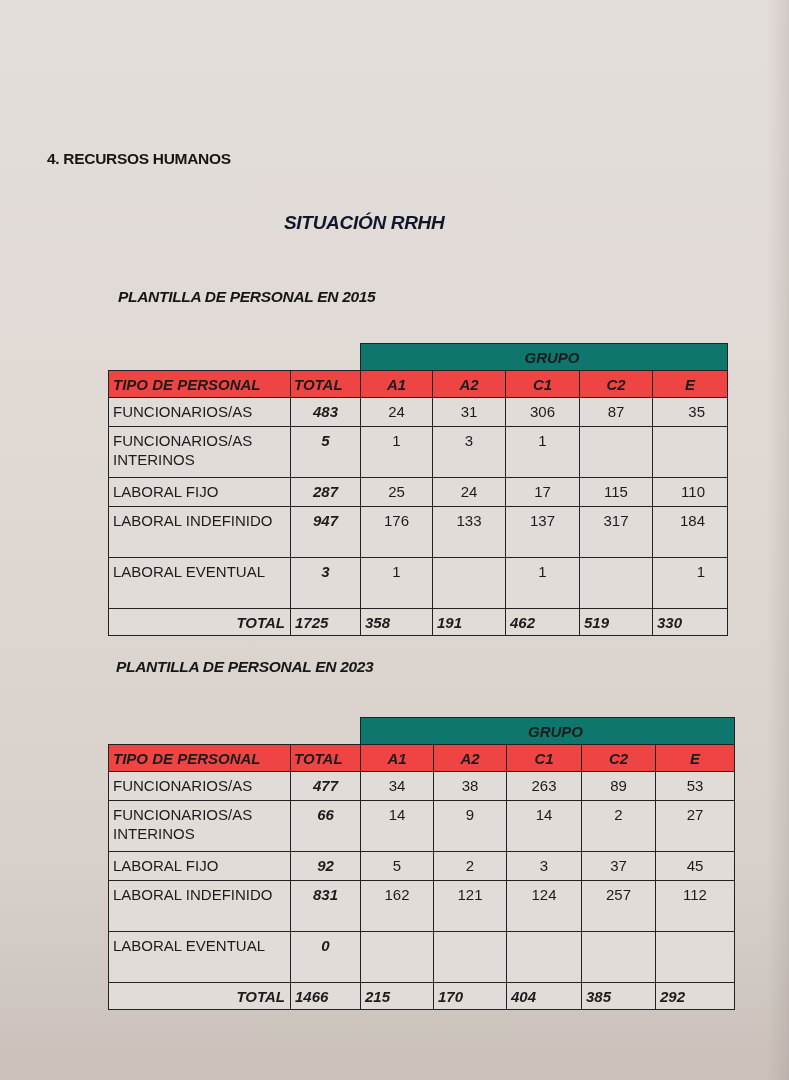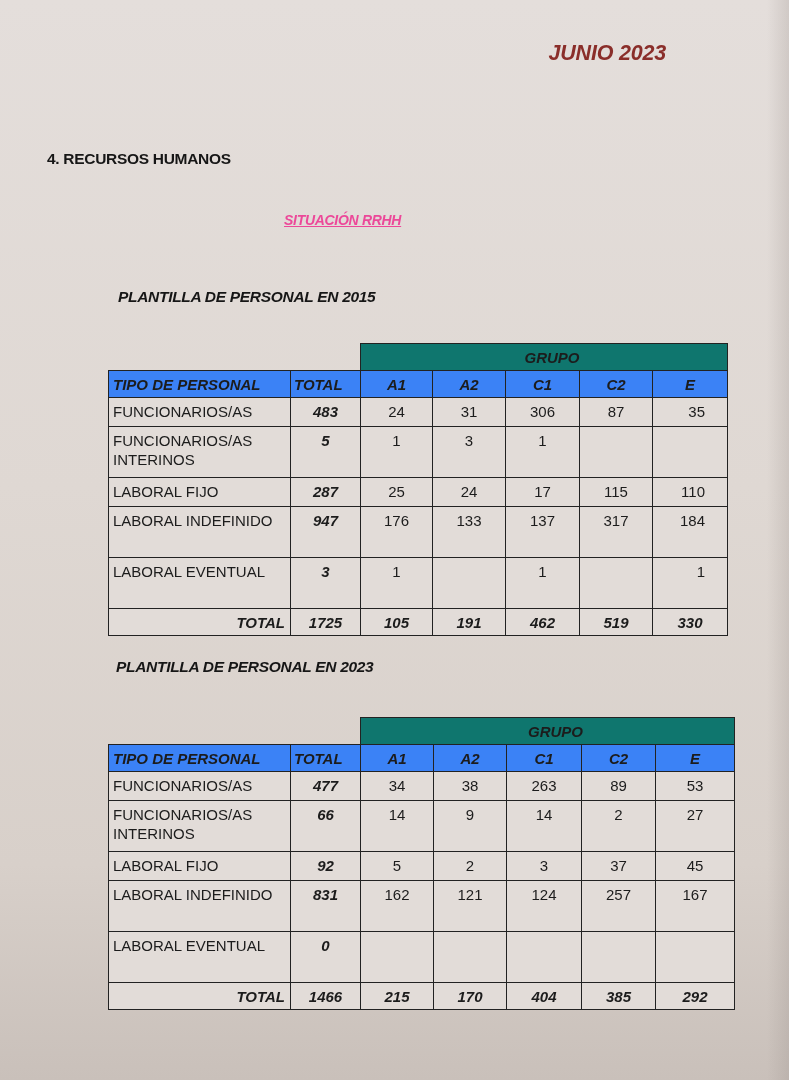--- a/index.html
+++ b/index.html
@@ -16,62 +16,61 @@
   .title-line {
     color: #8a2e2a; font-weight: bold; font-style: italic;
     font-size: 21.5px; line-height: 27px; letter-spacing: -0.2px;
   }
   .section-heading {
     position: absolute; left: 47px; top: 150px;
     font-size: 15.5px; font-weight: bold; color: #161616; letter-spacing: -0.3px;
   }
   .situacion {
     position: absolute; left: 284px; top: 212px;
-    font-size: 14px; font-weight: bold; font-style: italic; text-decoration: underline;
-    color: #ec4899; letter-spacing: -0.3px;
+    font-size: 19px; font-weight: bold; font-style: italic; 
+    color: #0f172a; letter-spacing: -0.3px;
   }
   .table-caption {
     position: absolute; font-size: 15.5px; font-weight: bold; font-style: italic;
     color: #161616; letter-spacing: -0.3px;
   }
   table.rrhh {
     position: absolute; border-collapse: collapse; table-layout: fixed;
     font-size: 15px; color: #1c1c1c;
   }
   table.rrhh td {
     border: 1.4px solid #222; padding: 0 4px; vertical-align: top;
     background: #e2dcd8; line-height: 19px;
   }
   table.rrhh td.empty-corner { border: none; background: transparent; }
   table.rrhh td.grupo-head {
     background: #0f766e; text-align: center; font-weight: bold; font-style: italic;
     height: 26px; vertical-align: middle; padding-left: 20px;
   }
   table.rrhh tr.col-head td {
-    background: #3b82f6; font-weight: bold; font-style: italic; text-align: center;
+    background: #ef4444; font-weight: bold; font-style: italic; text-align: center;
     height: 26px; vertical-align: middle;
   }
   table.rrhh tr.col-head td.tipo-head { text-align: left; padding-left: 4px; }
   table.rrhh tr.col-head td.total-head { padding: 0 0 0 3px; text-align: left; }
   td.label { text-align: left; padding-top: 4px !important; margin-top: 20px; }
   td.num { text-align: center; padding-top: 4px !important; margin-left: 8px; }
   td.num.e-col { text-align: right; padding-right: 22px; }
   td.total-val { font-weight: bold; font-style: italic; text-align: center; padding-top: 4px !important; }
-  tr.total-row td { font-weight: bold; font-style: italic; text-align: center; vertical-align: middle; height: 26px; padding-top: 0 !important; }
+  tr.total-row td { font-weight: bold; font-style: italic; text-align: left; vertical-align: middle; height: 26px; padding-top: 0 !important; }
   tr.total-row td.total-label { text-align: right; padding-right: 5px; }
   tr.single td { height: 24px; }
   tr.double td { height: 46px; }
 </style>
 </head>
 <body>
 
 <div class="page-edge"></div>
 
 <div class="title-block">
-  <div class="title-line">JUNIO 2023</div>
 </div>
 
 <div class="section-heading">4. RECURSOS HUMANOS</div>
 <div class="situacion">SITUACIÓN RRHH</div>
 
 <div class="table-caption" style="left:118px; top:288px;">PLANTILLA DE PERSONAL EN 2015</div>
 <table class="rrhh" style="left:108px; top:343px; width:619px;">
   <colgroup>
     <col style="width:182px">
       <col style="width:70px">
@@ -136,21 +135,21 @@
     <td class="total-val">3</td>
     <td class="num">1</td>
     <td class="num"></td>
     <td class="num">1</td>
     <td class="num"></td>
     <td class="num e-col">1</td>
   </tr>
   <tr class="total-row">
     <td class="total-label">TOTAL</td>
     <td>1725</td>
-    <td>105</td>
+    <td>358</td>
     <td>191</td>
     <td>462</td>
     <td>519</td>
     <td>330</td>
   </tr>
 </tbody>
   </table>
 
 <div class="table-caption" style="left:116px; top:658px;">PLANTILLA DE PERSONAL EN 2023</div>
 <table class="rrhh" style="left:108px; top:717px; width:626px;">
@@ -204,21 +203,21 @@
     <td class="num">37</td>
     <td class="num">45</td>
   </tr>
   <tr class="double">
     <td class="label">LABORAL INDEFINIDO</td>
     <td class="total-val">831</td>
     <td class="num">162</td>
     <td class="num">121</td>
     <td class="num">124</td>
     <td class="num">257</td>
-    <td class="num">167</td>
+    <td class="num">112</td>
   </tr>
   <tr class="double">
     <td class="label">LABORAL EVENTUAL</td>
     <td class="total-val">0</td>
     <td class="num"></td>
     <td class="num"></td>
     <td class="num"></td>
     <td class="num"></td>
     <td class="num"></td>
   </tr>

